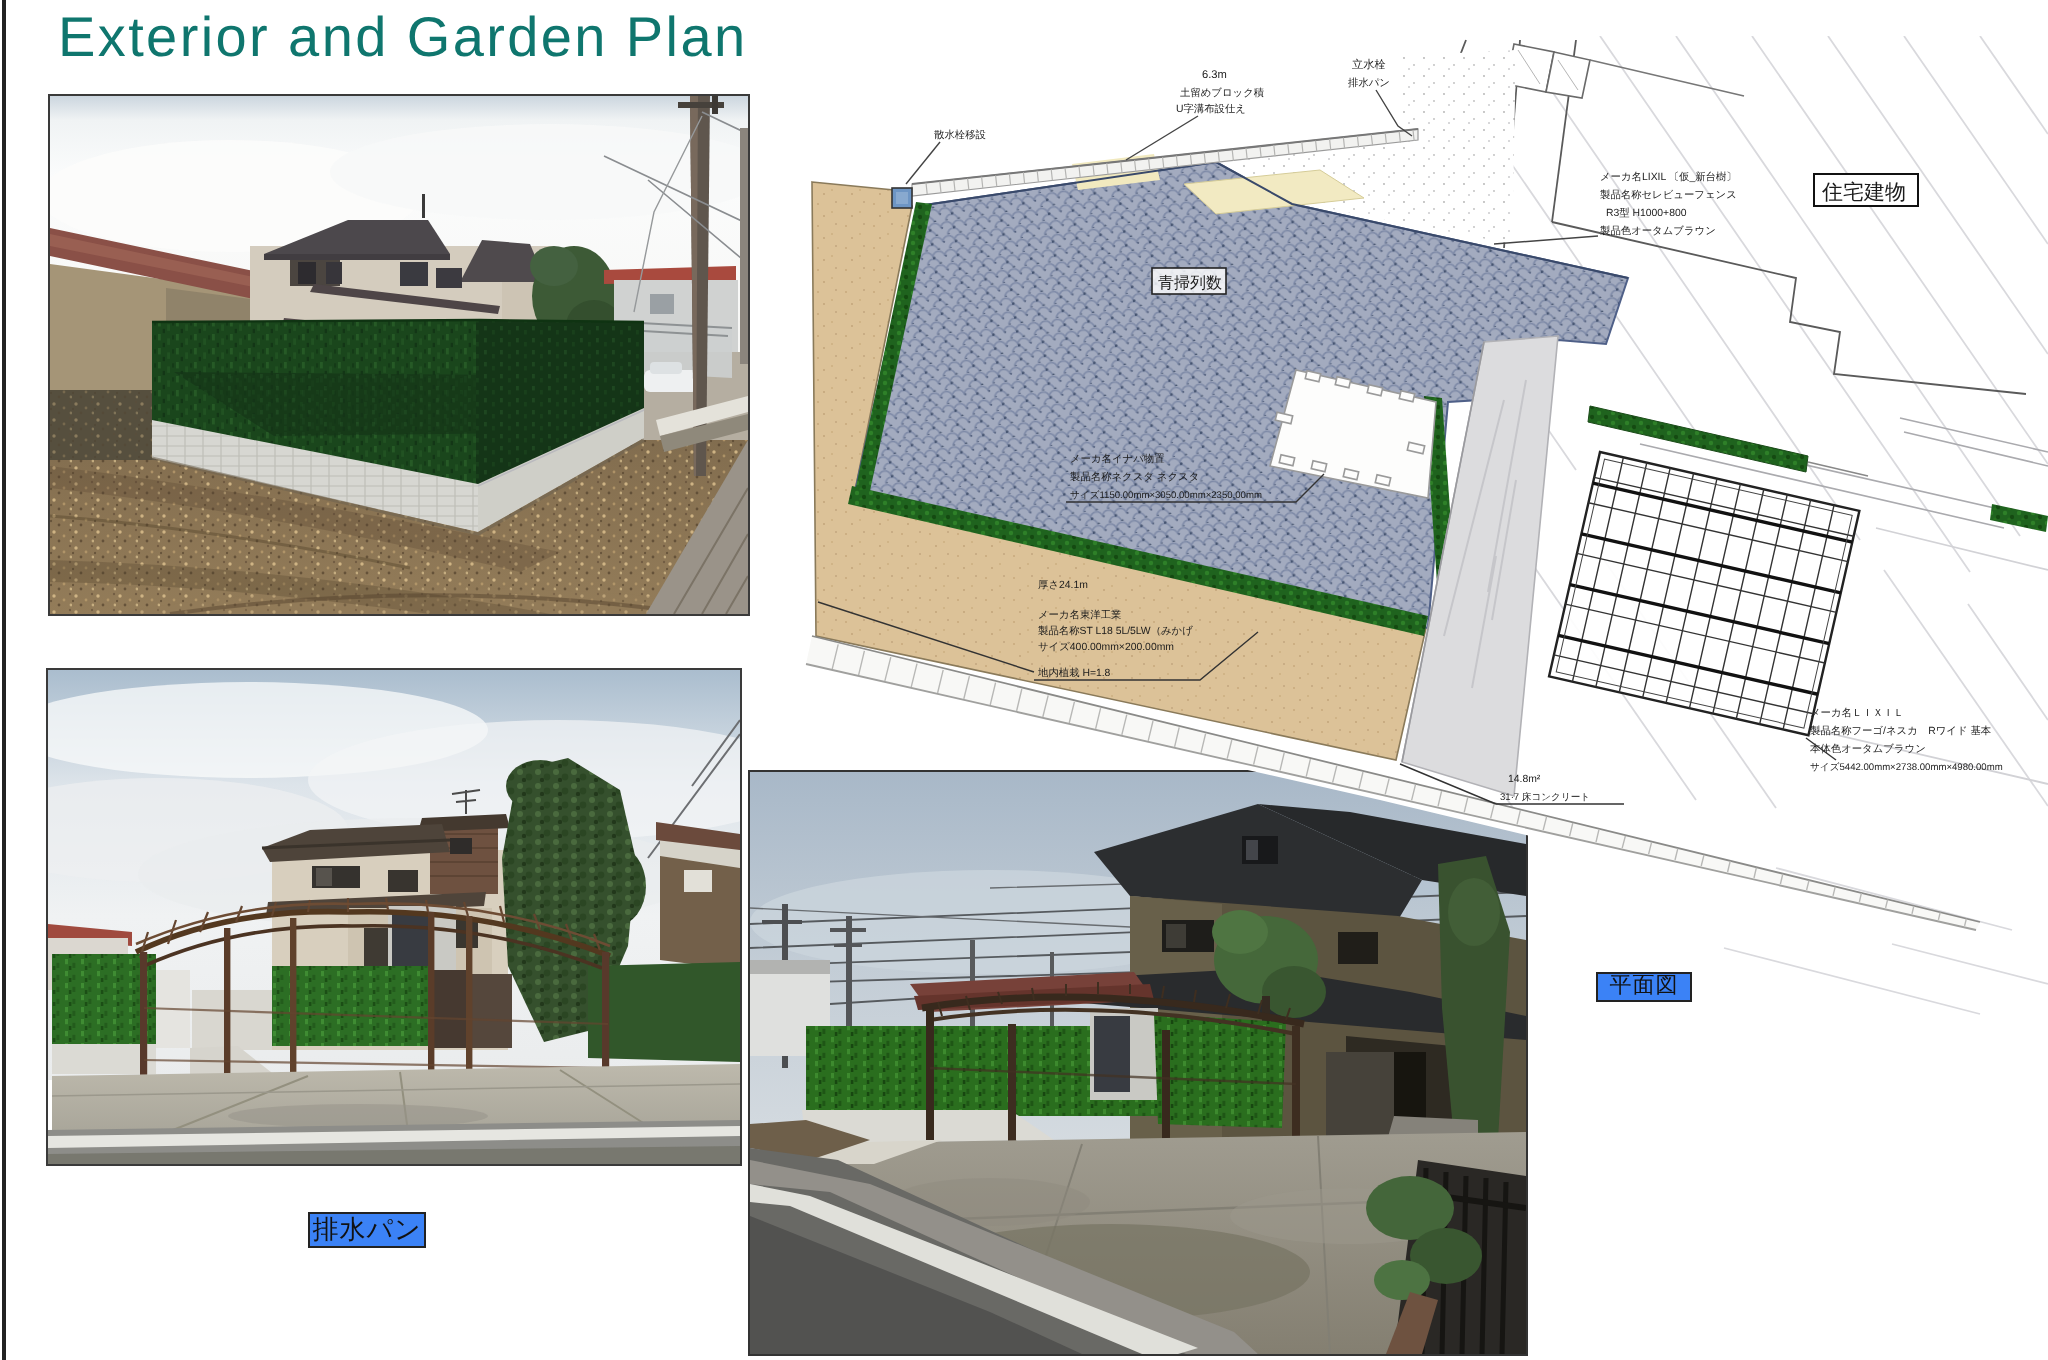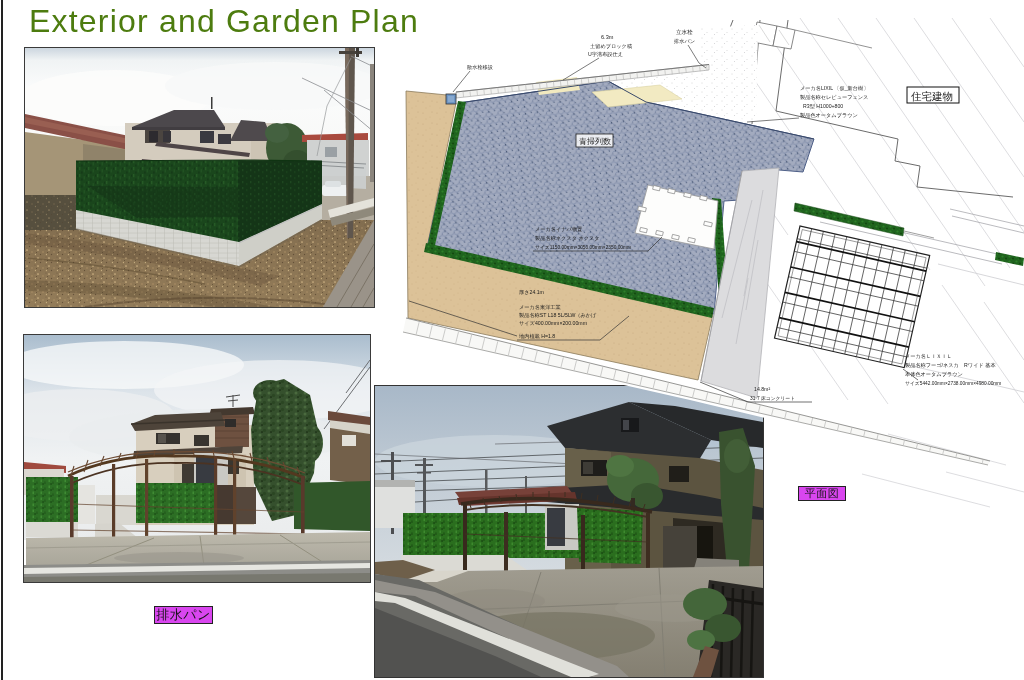--- a/index.html
+++ b/index.html
@@ -1,24 +1,24 @@
 <!DOCTYPE html>
 <html><head>
 <meta charset="utf-8">
 <style>
 html,body{margin:0;padding:0;width:1024px;height:680px;background:#ffffff;font-family:"Liberation Sans",sans-serif;overflow:hidden}
 .abs{position:absolute}
-.lbl{position:absolute;border:1.5px solid #222;background:#d946ef;color:#111;text-align:center;font-family:"Liberation Sans",sans-serif}
+.lbl{position:absolute;border:1.5px solid #222;background:#3b82f6;color:#111;text-align:center;font-family:"Liberation Sans",sans-serif}
 </style>
 </head>
 <body>
 
 <div class="abs" style="left:1px;top:0;width:2px;height:680px;background:#222"></div>
 
-<div class="abs" style="left:29px;top:3px;font-size:32px;color:#4d7c0f;letter-spacing:1.2px">Exterior and Garden Plan</div>
+<div class="abs" style="left:29px;top:3px;font-size:28px;color:#0f766e;letter-spacing:1.2px">Exterior and Garden Plan</div>
 
 <svg class="abs" style="left:24px;top:47px;border:1px solid #3a3a3a" width="349" height="259" viewBox="0 0 349 259">
 <defs>
 <linearGradient id="p1sky" x1="0" y1="0" x2="0" y2="1">
 <stop offset="0" stop-color="#ccd6df"></stop>
         <stop offset="0.09" stop-color="#f0f3f4"></stop>
 <stop offset="0.3" stop-color="#fbfcfc"></stop>
         <stop offset="1" stop-color="#f6f6f4"></stop>
 </linearGradient>
 <linearGradient id="p1ground" x1="0" y1="0" x2="0" y2="1">

